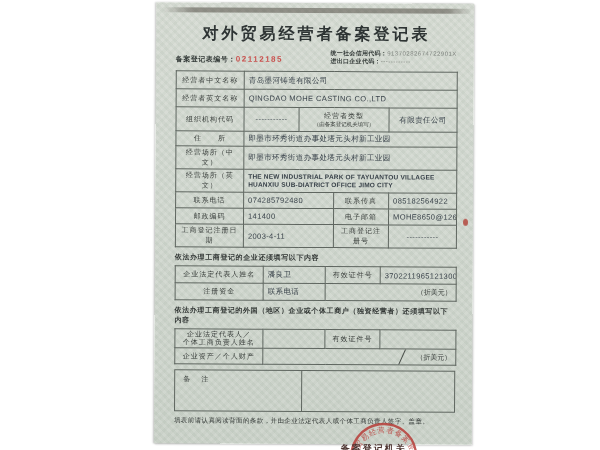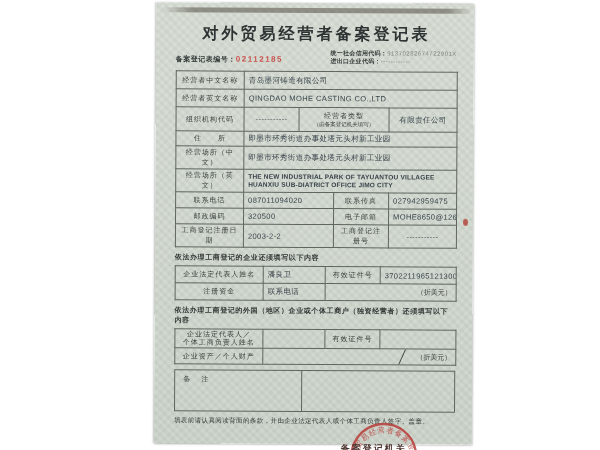--- a/index.html
+++ b/index.html
@@ -117,33 +117,33 @@
         <tr style="height:15px">
           <td class="lbl">经营场所（中文）</td>
           <td class="val" colspan="5">即墨市环秀街道办事处塔元头村新工业园</td>
         </tr>
         <tr style="height:21px">
           <td class="lbl">经营场所（英文）</td>
           <td class="en-val" colspan="5">THE NEW INDUSTRIAL PARK OF TAYUANTOU VILLAGEE HUANXIU SUB-DIATRICT OFFICE JIMO CITY</td>
         </tr>
         <tr style="height:16px">
           <td class="lbl">联系电话</td>
-          <td class="val" colspan="3">087011094020</td>
+          <td class="val" colspan="3">074285792480</td>
           <td class="lbl">联系传真</td>
-          <td class="val">027942959475</td>
+          <td class="val">085182564922</td>
         </tr>
         <tr style="height:16px">
           <td class="lbl">邮政编码</td>
-          <td class="val" colspan="3">320500</td>
+          <td class="val" colspan="3">141400</td>
           <td class="lbl">电子邮箱</td>
           <td class="val">MOHE8650@126.COM</td>
         </tr>
         <tr style="height:16px">
           <td class="lbl">工商登记注册日期</td>
-          <td class="val" colspan="3">2003-2-2</td>
+          <td class="val" colspan="3">2003-4-11</td>
           <td class="lbl">工商登记注册号</td>
           <td class="val val-c dash">-----------</td>
         </tr>
       </tbody>
         </table>
 
       <div class="sec-h">依法办理工商登记的企业还须填写以下内容</div>
 
       <table class="t-sub">
         <colgroup>

